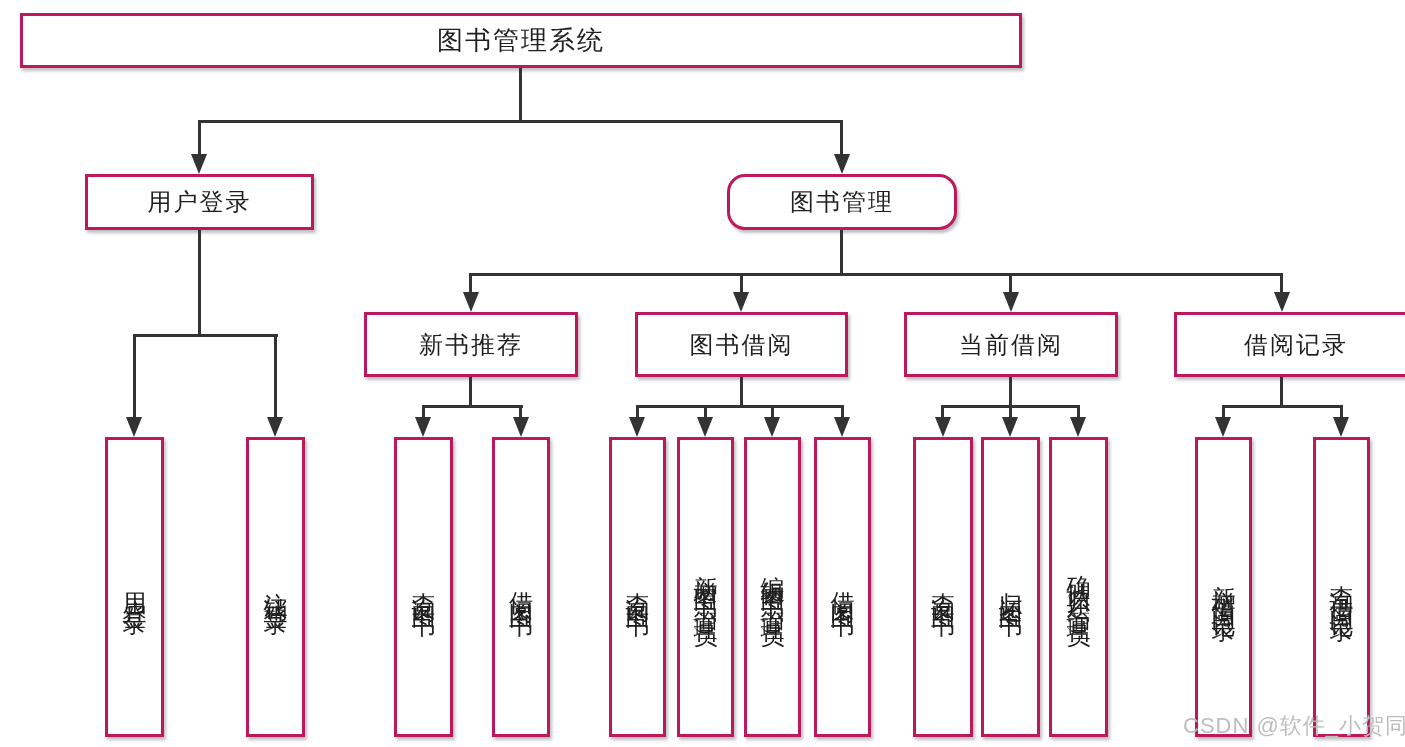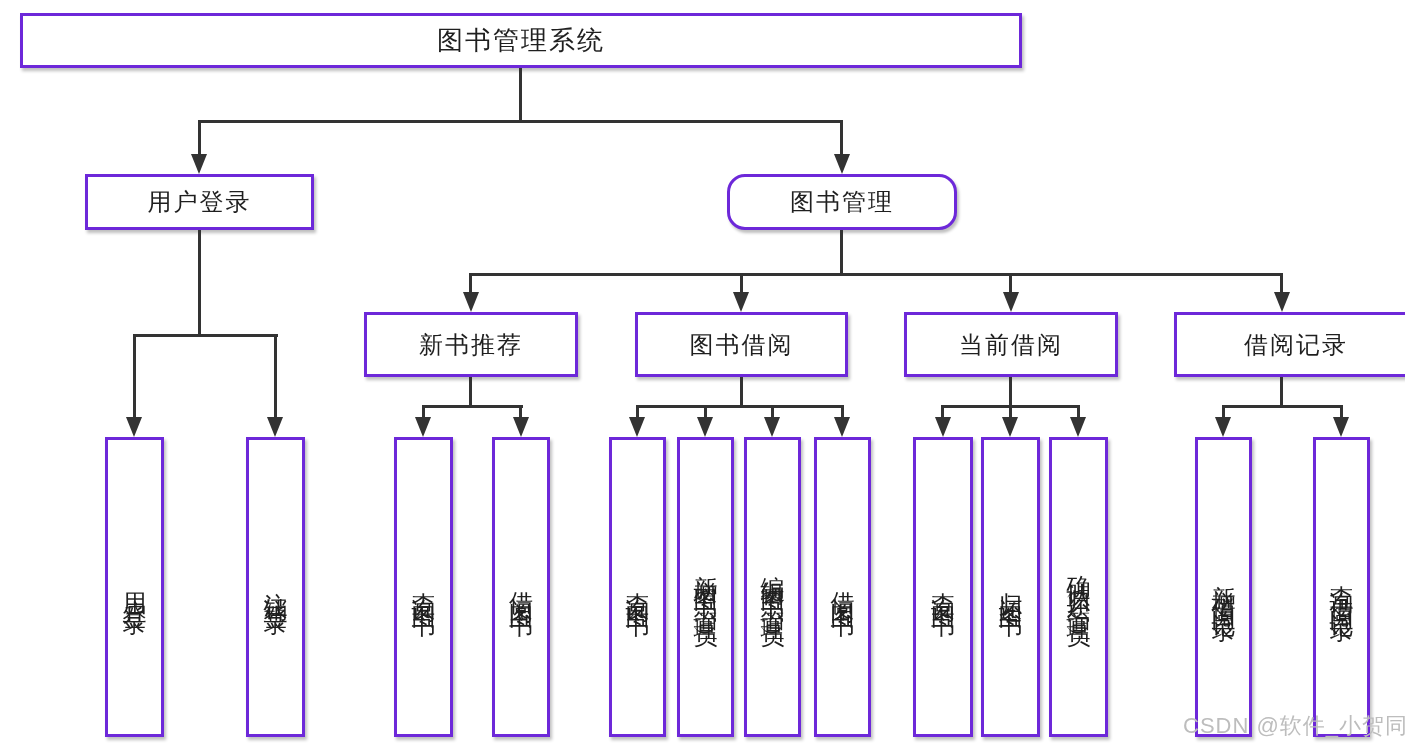--- a/index.html
+++ b/index.html
@@ -2,21 +2,21 @@
 <html><head>
 <meta charset="utf-8">
 <style>
   html,body{margin:0;padding:0;background:#ffffff;}
   .canvas{
     position:relative;width:1405px;height:747px;background:#ffffff;
     font-family:"Liberation Sans",sans-serif;overflow:hidden;
   }
   .node{
     position:absolute;box-sizing:border-box;background:#ffffff;
-    border:3px solid #6d28d9;display:flex;align-items:center;justify-content:center;
+    border:3px solid #be185d;display:flex;align-items:center;justify-content:center;
     color:#1f1f1f;box-shadow:2px 3px 3px rgba(0,0,0,0.25);
   }
   .lv1{font-size:26px;letter-spacing:2px;}
   .lv2,.lv3{font-size:24px;letter-spacing:2px;}
   .leaf .vtext{
     writing-mode:vertical-rl;text-orientation:mixed;
     font-size:24px;letter-spacing:7px;line-height:1;color:#1f1f1f;
   }
   .vl{position:absolute;width:3px;background:#333333;}
   .hl{position:absolute;height:3px;background:#333333;}

